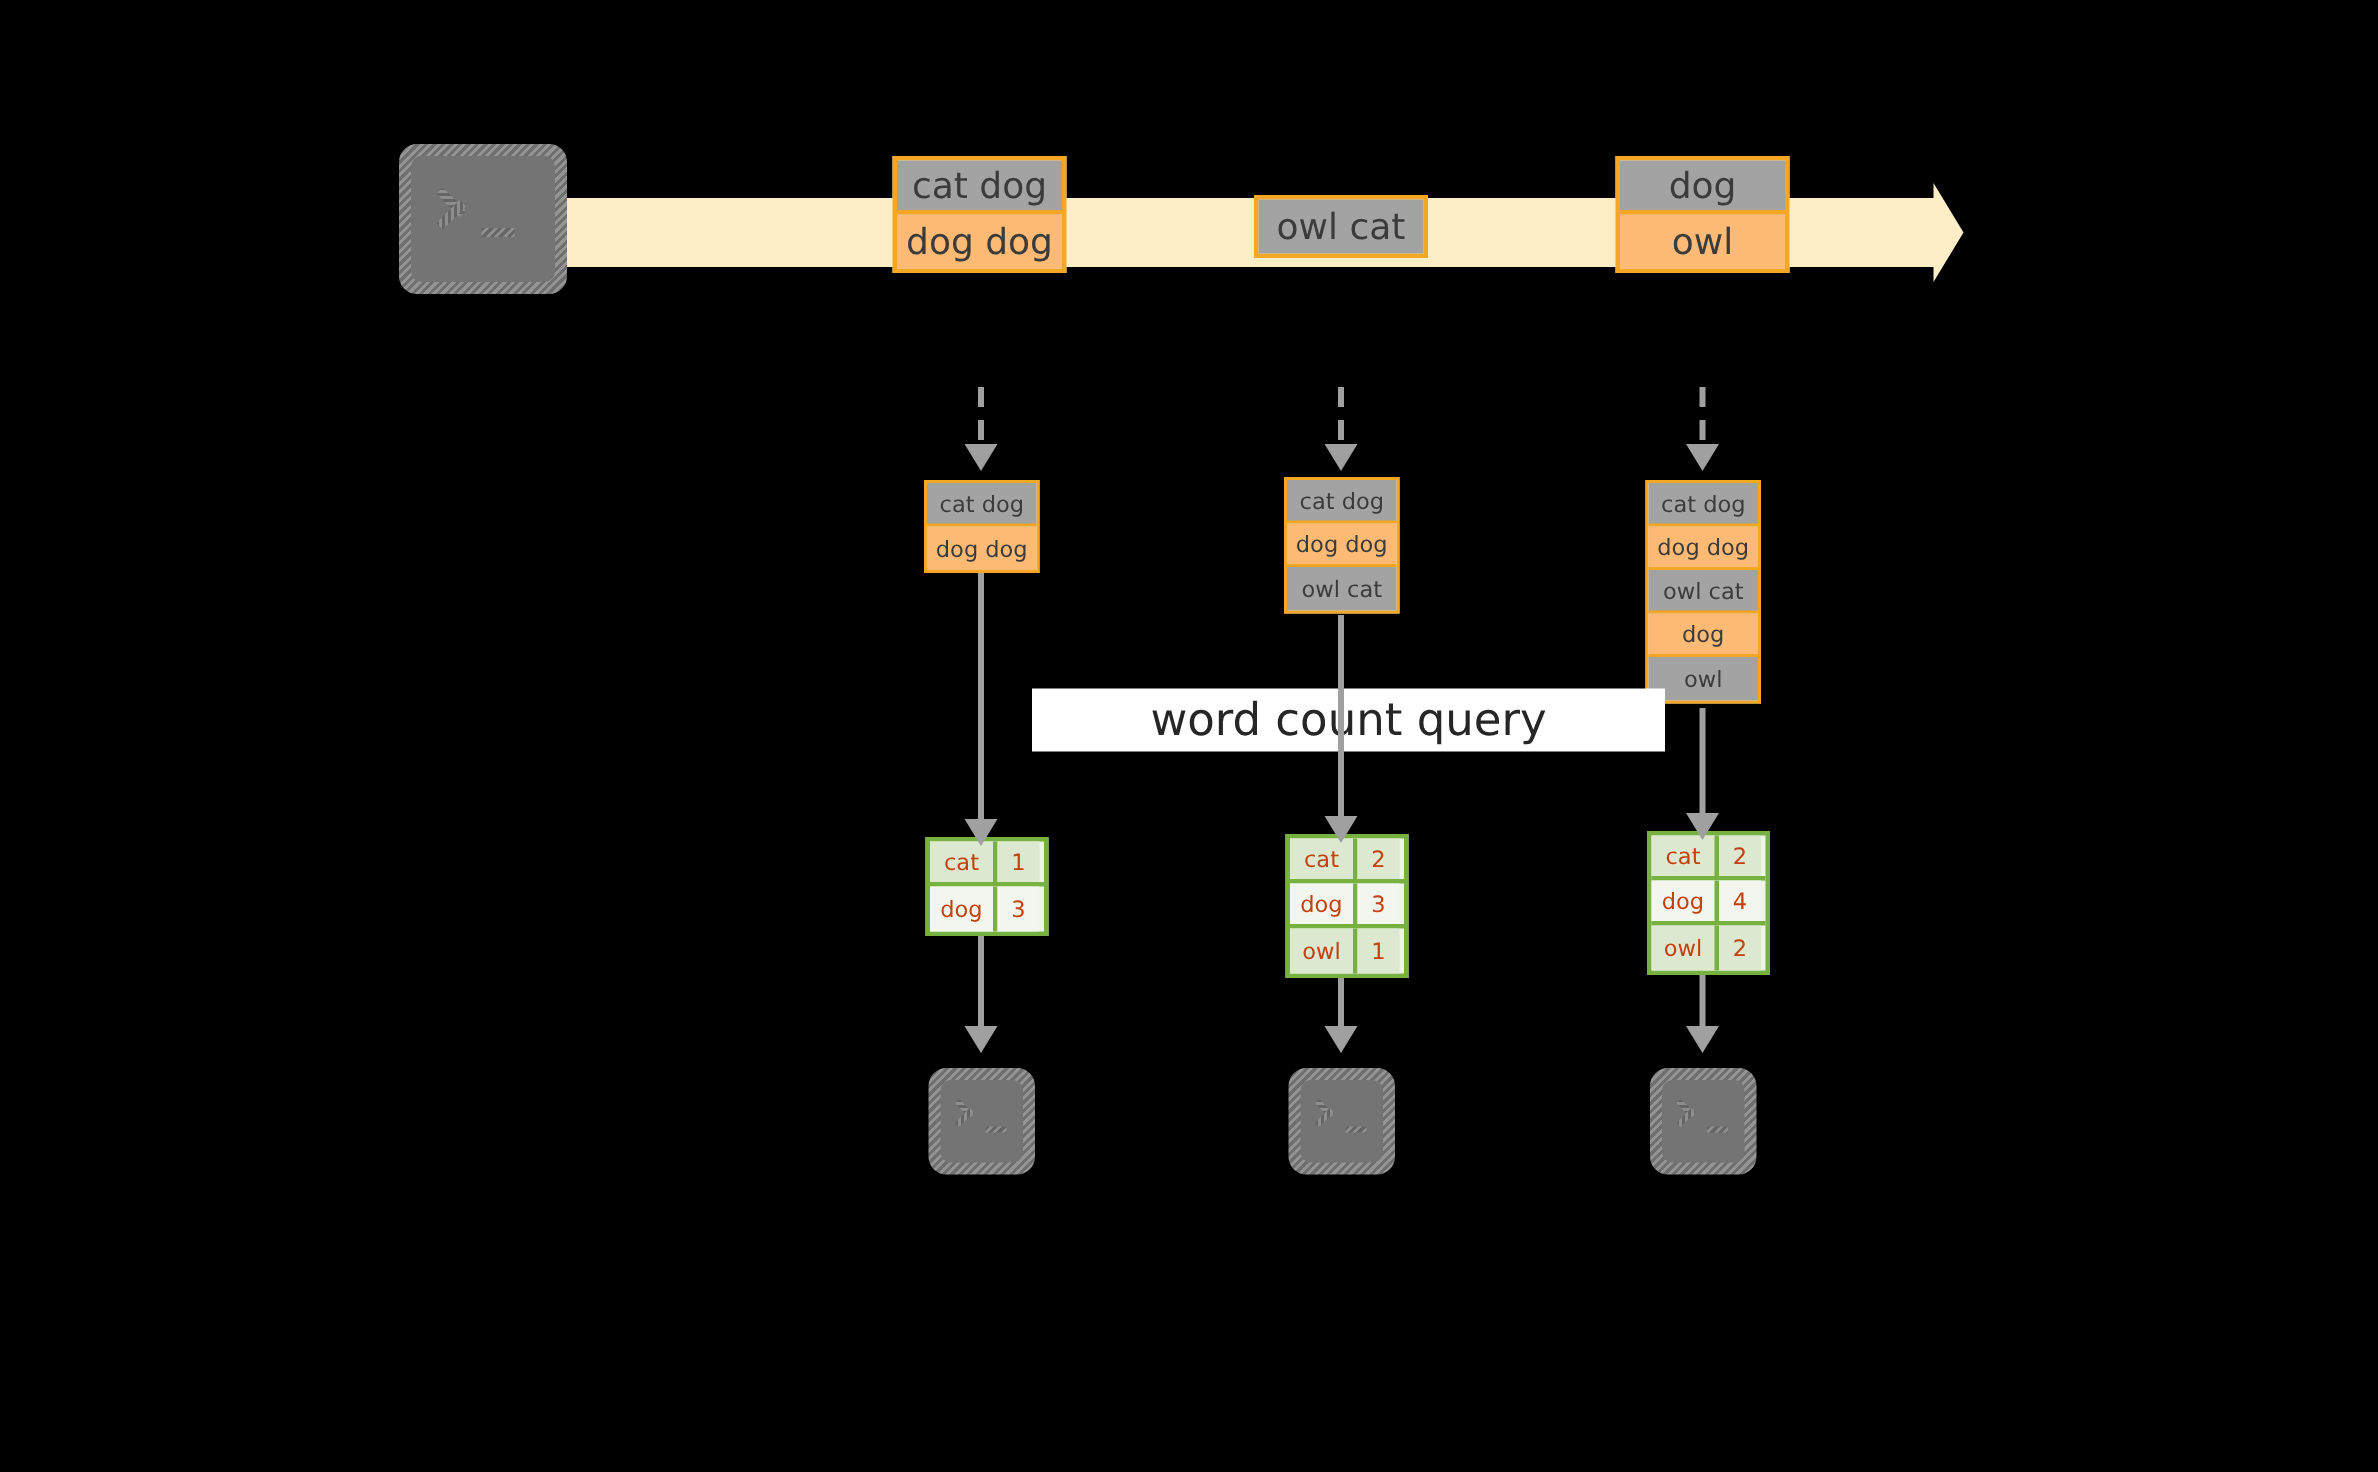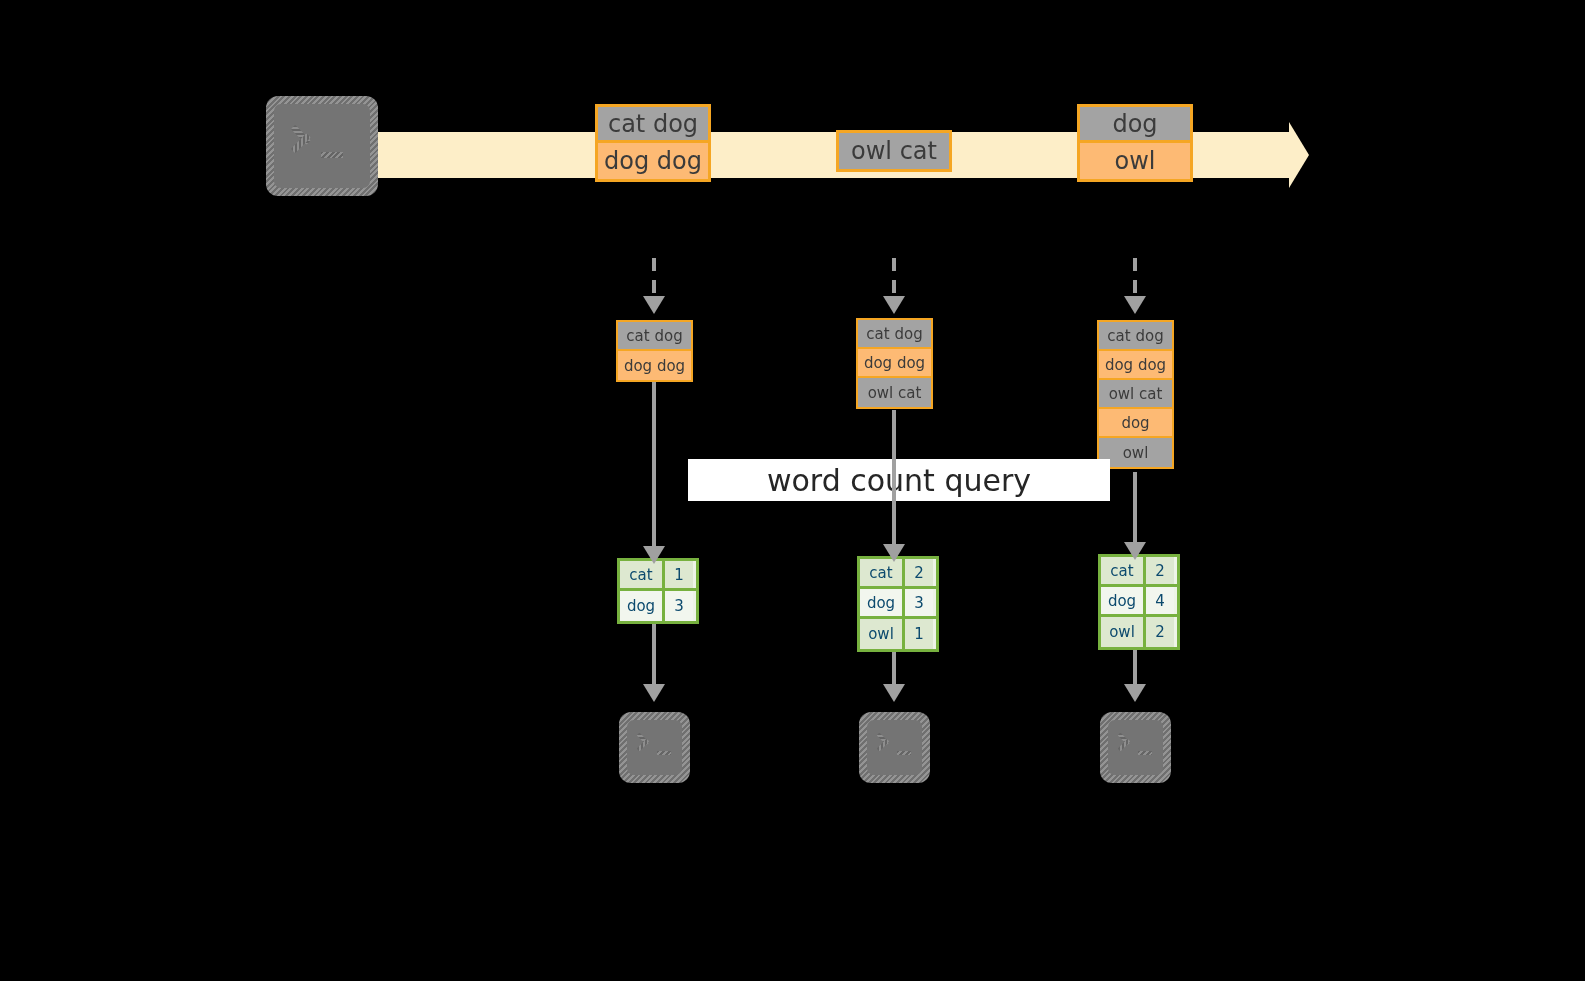--- a/index.html
+++ b/index.html
@@ -101,21 +101,21 @@
     border-bottom: 3px solid #77b13f;
     box-sizing: border-box;
   }
   .gbox .grow:last-child { border-bottom: none; }
   .gbox .gcell {
     box-sizing: border-box;
     display: flex;
     align-items: center;
     justify-content: center;
     font-size: 15px;
-    color: #0c4a6e;
+    color: #c2410c;
   }
   .gbox .gcell.word  { width: 45px; border-right: 3px solid #77b13f; }
   .gbox .gcell.count { width: 28px; }
   .gbox .grow.dark  .gcell { background: #dde8d0; }
   .gbox .grow.light .gcell { background: #f2f6ee; }
 
   
   .arrow-line {
     position: absolute;
     width: 4px;

